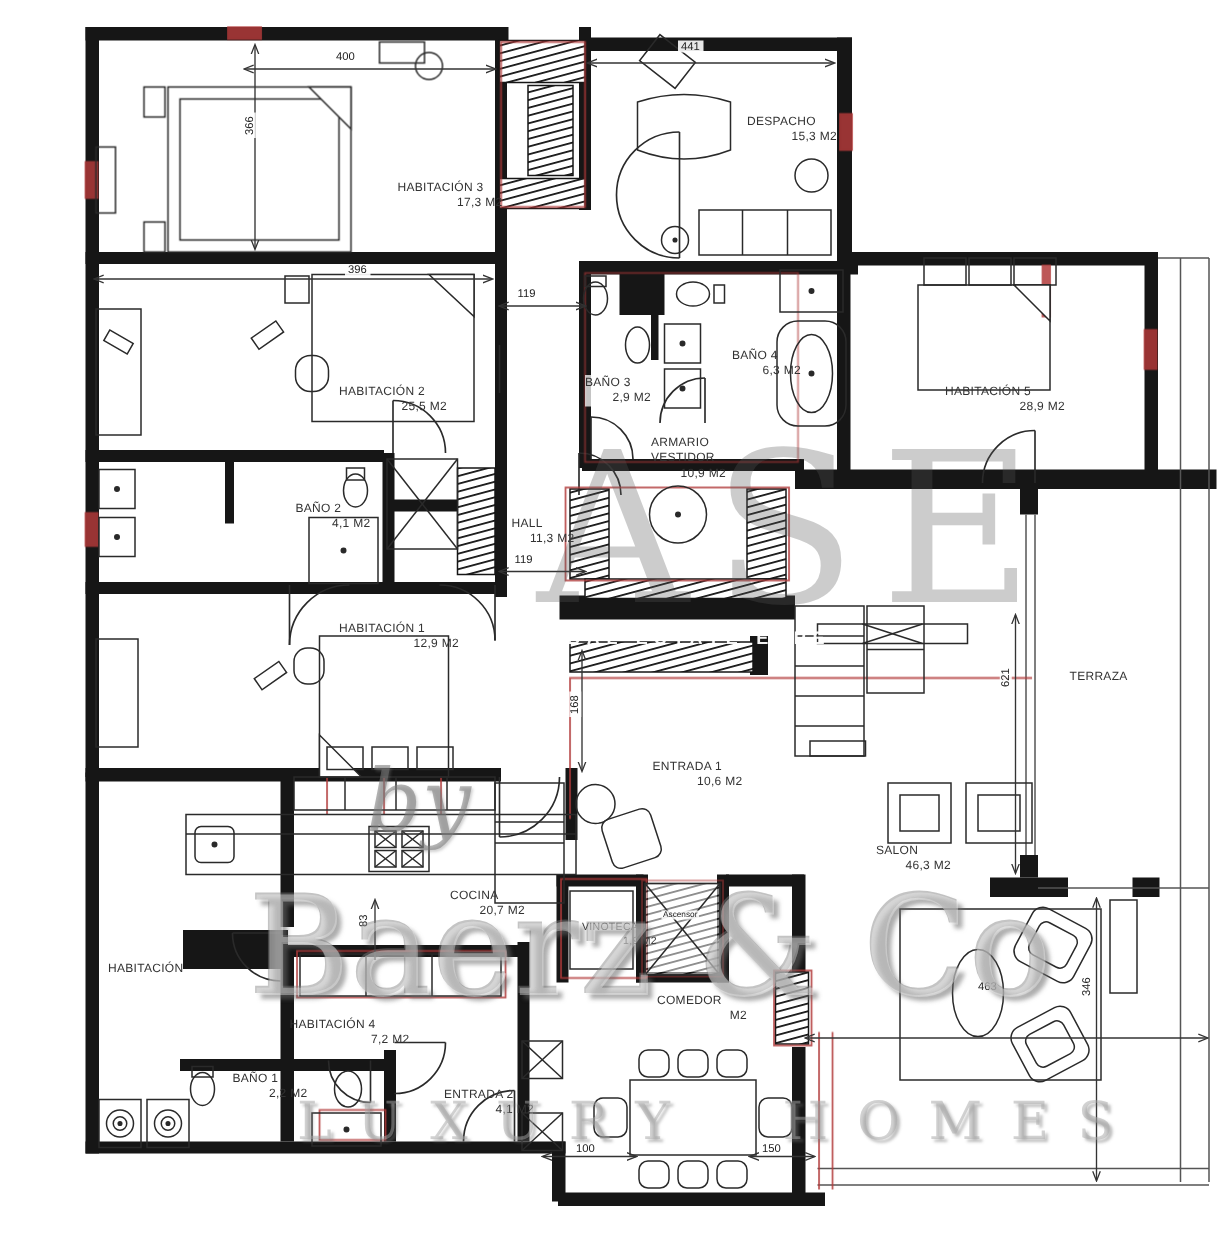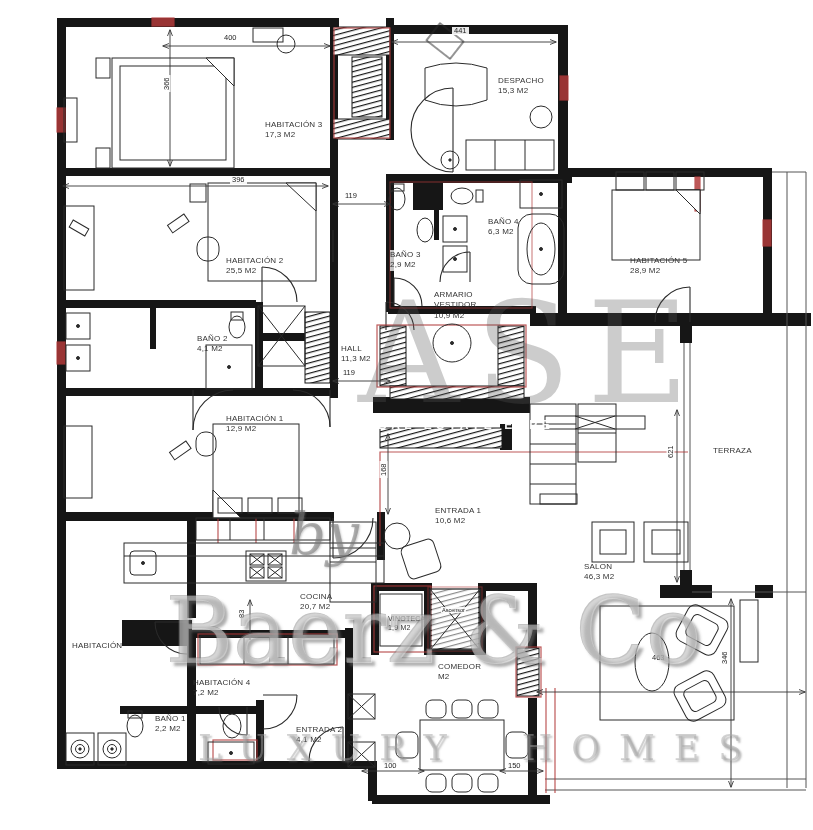--- a/index.html
+++ b/index.html
@@ -2,29 +2,29 @@
 <html><head>
 <meta charset="utf-8">
 <style>
   html,body{margin:0;padding:0;background:#fff;}
   #plan{position:relative;width:813px;height:830px;background:#fff;overflow:hidden;
         font-family:"Liberation Sans",sans-serif;}
   #plan svg{position:absolute;left:0;top:0;z-index:1;}
   .rlabel{position:absolute;z-index:3;font:8px/1.3 "Liberation Sans",sans-serif;
           color:#333;letter-spacing:.2px;}
   .rlabel .nm{display:block;}
-  .rlabel .ar{display:block;}
+  .rlabel .ar{display:block;text-align:right;}
   .dim{position:absolute;z-index:3;font:7.5px/1 "Liberation Sans",sans-serif;color:#1d1d1d;
        background:rgba(255,255,255,.9);padding:0 2px;}
   .dim.v{transform:rotate(-90deg);}
   .wm{position:absolute;z-index:4;pointer-events:none;}
   #wm-ghost{left:358px;top:272px;font:140px "DejaVu Serif",serif;letter-spacing:16px;
             color:rgba(85,85,85,.30);text-align:center;}
   #wm-by{left:244px;top:500px;font:italic 58px "DejaVu Serif",serif;color:rgba(120,120,120,.55);
-         text-shadow:1px 1px 2px rgba(120,120,120,.35);margin-left:45px;}
+         text-shadow:1px 1px 2px rgba(120,120,120,.35);}
   #wm-brand{left:166px;top:578px;font:92px "DejaVu Serif",serif;white-space:nowrap;
             color:rgba(240,240,240,.40);
             text-shadow:3px 3px 3px rgba(105,105,105,.55),-1px -1px 0 rgba(125,125,125,.45);}
   #wm-tagline{left:198px;top:728px;font:35px "DejaVu Serif",serif;letter-spacing:19px;
               word-spacing:26px;white-space:nowrap;color:rgba(165,165,165,.50);
               text-shadow:2px 2px 2px rgba(110,110,110,.45);}
   #wm-band{left:378px;top:418px;font:bold 12px "Liberation Sans",sans-serif;
            letter-spacing:4.5px;color:rgba(255,255,255,.95);white-space:nowrap;z-index:3;}
   #lbl-ascensor{position:absolute;left:441px;top:607px;z-index:3;
                 font:5.5px "Liberation Sans",sans-serif;color:#222;background:rgba(255,255,255,.85);
@@ -416,21 +416,21 @@
       <span class="ar">25,5 M2</span>
     </div>
 <div class="rlabel" style="left:197px;top:334px;width:50px">
       <span class="nm">BAÑO 2</span>
       <span class="ar">4,1 M2</span>
     </div>
 <div class="rlabel" style="left:390px;top:250px;width:44px;background:rgba(255,255,255,.75)">
       <span class="nm">BAÑO 3</span>
       <span class="ar">2,9 M2</span>
     </div>
-<div class="rlabel" style="left:488px;top:217px;width:46px">
+<div class="rlabel" style="left:488px;top:232px;width:46px">
       <span class="nm">BAÑO 4</span>
       <span class="ar">6,3 M2</span>
     </div>
 <div class="rlabel" style="left:630px;top:256px;width:80px">
       <span class="nm">HABITACIÓN 5</span>
       <span class="ar">28,9 M2</span>
     </div>
 <div class="rlabel" style="left:434px;top:290px;width:50px">
       <span class="nm">ARMARIO VESTIDOR</span>
       <span class="ar">10,9 M2</span>

